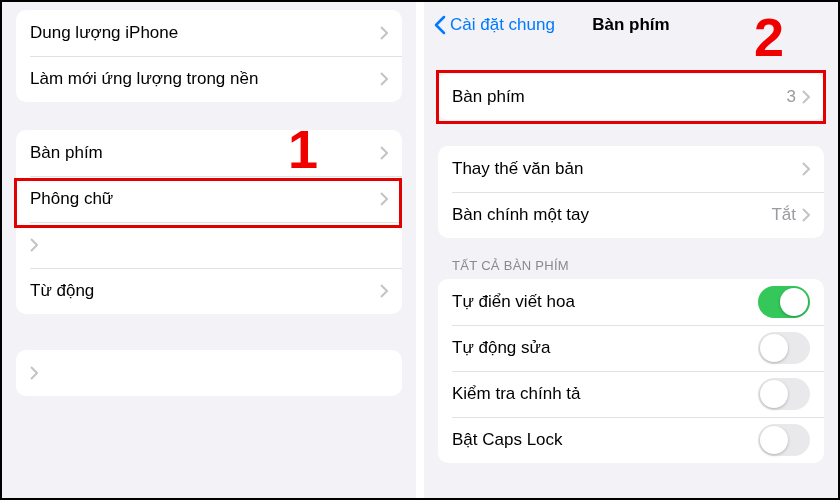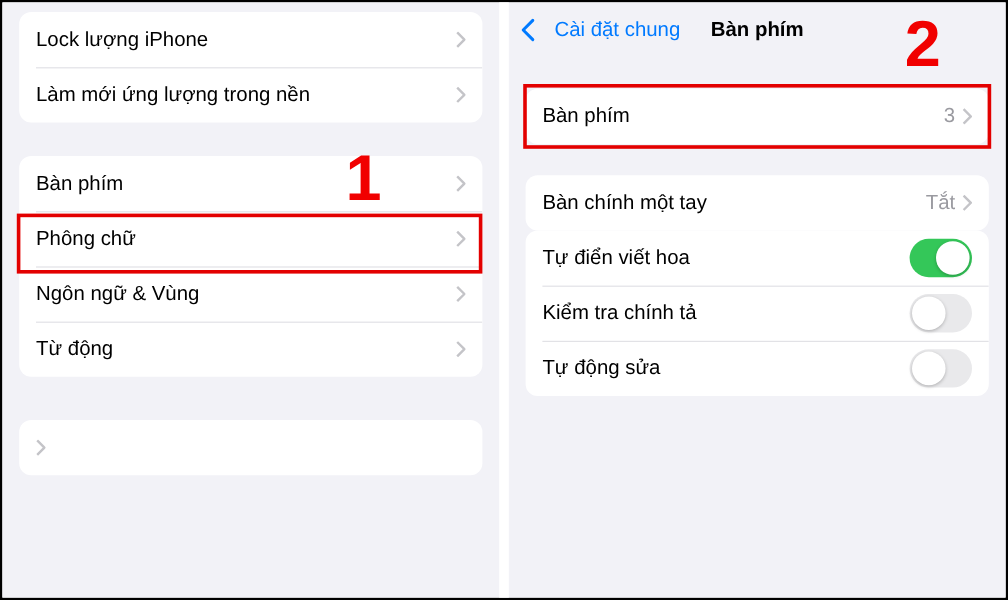--- a/index.html
+++ b/index.html
@@ -83,21 +83,21 @@
     display: flex;
     align-items: center;
     padding: 0 10px;
     position: relative;
   }
   .navbar .back {
     display: flex;
     align-items: center;
     color: #007aff;
     font-size: 17px;
-    gap: 16px;
+    gap: 4px;
   }
   .navbar .title {
     position: absolute;
     left: 0; right: 0;
     text-align: center;
     font-size: 17px;
     font-weight: 600;
     color: #000;
     pointer-events: none;
   }
@@ -137,21 +137,21 @@
 </style>
 </head>
 <body>
 
 <div class="frame">
 
   <div class="pane left">
 
     <div class="group first-left">
       <div class="row">
-        <span class="label">Lock lượng iPhone</span>
+        <span class="label">Dung lượng iPhone</span>
         <span class="chevron">
           <svg viewBox="0 0 8 14">
               <path d="M1 1l6 6-6 6" fill="none" stroke="#c4c4c8" stroke-width="2"></path>
             </svg>
         </span>
       </div>
       <div class="row">
         <span class="label">Làm mới ứng lượng trong nền</span>
         <span class="chevron">
           <svg viewBox="0 0 8 14">
@@ -172,21 +172,20 @@
       </div>
       <div class="row">
         <span class="label">Phông chữ</span>
         <span class="chevron">
           <svg viewBox="0 0 8 14">
               <path d="M1 1l6 6-6 6" fill="none" stroke="#c4c4c8" stroke-width="2"></path>
             </svg>
         </span>
       </div>
       <div class="row">
-        <span class="label">Ngôn ngữ &amp; Vùng</span>
         <span class="chevron">
           <svg viewBox="0 0 8 14">
               <path d="M1 1l6 6-6 6" fill="none" stroke="#c4c4c8" stroke-width="2"></path>
             </svg>
         </span>
       </div>
       <div class="row">
         <span class="label">Từ động</span>
         <span class="chevron">
           <svg viewBox="0 0 8 14">
@@ -231,46 +230,61 @@
         <span class="chevron">
           <svg viewBox="0 0 8 14">
               <path d="M1 1l6 6-6 6" fill="none" stroke="#c4c4c8" stroke-width="2"></path>
             </svg>
         </span>
       </div>
     </div>
 
     <div class="group g2">
       <div class="row">
+        <span class="label">Thay thế văn bản</span>
+        <span class="chevron">
+          <svg viewBox="0 0 8 14">
+              <path d="M1 1l6 6-6 6" fill="none" stroke="#c4c4c8" stroke-width="2"></path>
+            </svg>
+        </span>
+      </div>
+      <div class="row">
         <span class="label">Bàn chính một tay</span>
         <span class="value">Tắt</span>
         <span class="chevron">
           <svg viewBox="0 0 8 14">
               <path d="M1 1l6 6-6 6" fill="none" stroke="#c4c4c8" stroke-width="2"></path>
             </svg>
         </span>
       </div>
     </div>
 
+    <div class="section-header">TẤT CẢ BÀN PHÍM</div>
 
     <div class="group g3">
       <div class="row">
         <span class="label">Tự điển viết hoa</span>
         <span class="toggle on">
             <span class="knob"></span>
           </span>
       </div>
       <div class="row">
+        <span class="label">Tự động sửa</span>
+        <span class="toggle off">
+            <span class="knob"></span>
+          </span>
+      </div>
+      <div class="row">
         <span class="label">Kiểm tra chính tả</span>
         <span class="toggle off">
             <span class="knob"></span>
           </span>
       </div>
       <div class="row">
-        <span class="label">Tự động sửa</span>
+        <span class="label">Bật Caps Lock</span>
         <span class="toggle off">
             <span class="knob"></span>
           </span>
       </div>
     </div>
 
     <div class="hl" style="left:12px; top:68px; width:390px; height:54px;"></div>
     <div class="stepnum" style="left:330px; top:4px;">2</div>
   </div>
 

